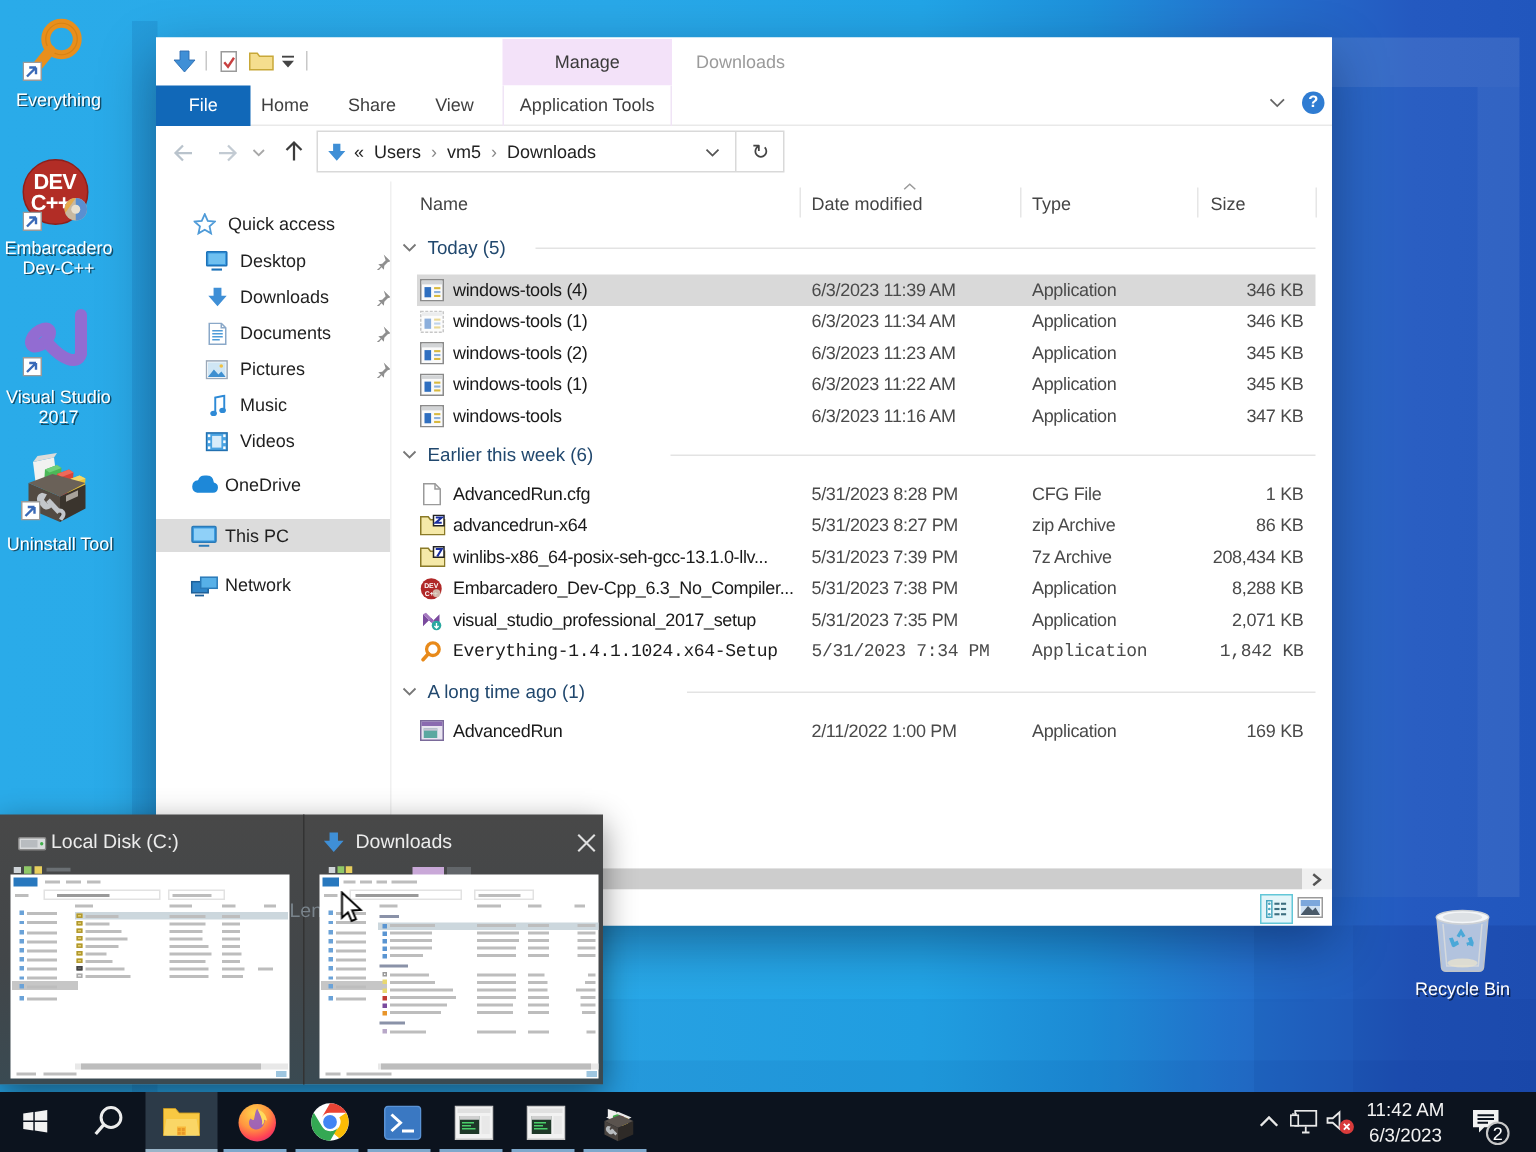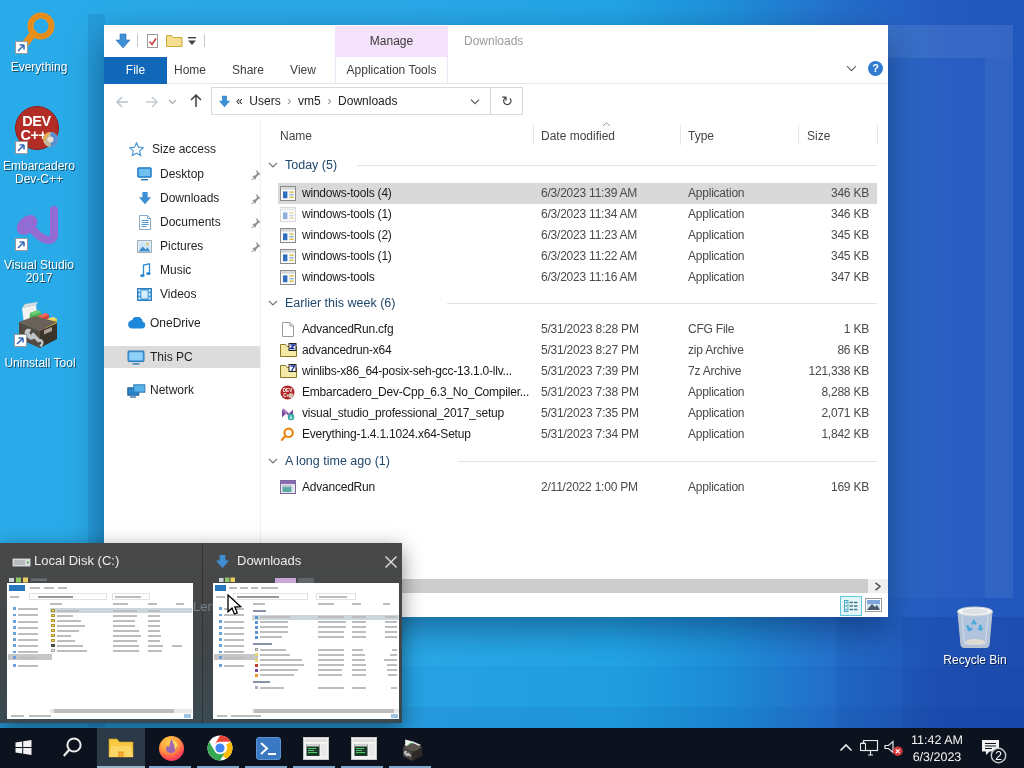--- a/index.html
+++ b/index.html
@@ -199,21 +199,21 @@
         </svg>
       <div class="abs" style="left:278px;top:0px;width:1px;height:26px;background:#d9d9d9"></div>
       <div class="abs" style="left:285px;top:3px;width:20px;height:20px;color:#444;font-size:14px;text-align:center;line-height:20px;">↻</div>
     </div>
   </div>
 
   <div class="abs" id="nav" style="left:0;top:96px;width:156px;height:458px;background:#fff;font-size:12px;color:#1f1f1f;">
     <svg class="abs" style="left:25px;top:21px" width="15" height="15" viewBox="0 0 15 15">
         <path d="M7.5 0.8l2 4.4 4.8 0.5-3.6 3.2 1 4.7-4.2-2.4-4.2 2.4 1-4.7L0.7 5.7l4.8-0.5z" fill="none" stroke="#4f9bd8" stroke-width="1.2"></path>
       </svg>
-    <div class="abs" style="left:48px;top:18px;line-height:21px;">Size access</div>
+    <div class="abs" style="left:48px;top:18px;line-height:21px;">Quick access</div>
     <svg class="abs" style="left:33px;top:46px" width="15" height="14" viewBox="0 0 15 14">
         <rect x="0.8" y="0.8" width="13.4" height="9.4" rx="0.5" fill="#3a9ae0" stroke="#1d72b8"></rect>
         <rect x="2" y="2" width="11" height="7" fill="#6fc0f0"></rect>
         <rect x="4" y="12" width="7" height="1.4" fill="#1d72b8"></rect>
       </svg>
     <div class="abs" style="left:56px;top:43px;line-height:21px;">Desktop</div>
     <svg class="abs" style="left:34px;top:70px" width="14" height="14" viewBox="0 0 16 16">
         <path d="M5 1h6v6h4L8 15 1 7h4z" fill="#3f8fd6"></path>
       </svg>
     <div class="abs" style="left:56px;top:67px;line-height:21px;">Downloads</div>
@@ -415,21 +415,21 @@
     </div>
     <div class="row" style="top:240px;">
       <svg class="ric" width="17" height="14" viewBox="0 0 17 14">
           <path d="M0.5 1.5h5l1.5 2h9.5v10H0.5z" fill="#f5e9a8" stroke="#8a7a28"></path>
           <rect x="9" y="0.5" width="7" height="7" fill="#fff" stroke="#222"></rect>
           <path d="M10.5 2h4l-3 5" stroke="#1a2f9e" stroke-width="1.4" fill="none"></path>
         </svg>
       <div class="rn">winlibs-x86_64-posix-seh-gcc-13.1.0-llv...</div>
         <div class="rd">5/31/2023 7:39 PM</div>
         <div class="rt">7z Archive</div>
-        <div class="rs">121,338 KB</div>
+        <div class="rs">208,434 KB</div>
     </div>
     <div class="row" style="top:261px;">
       <svg class="ric" width="15" height="15" viewBox="0 0 15 15">
           <circle cx="7.5" cy="7.5" r="7" fill="#b02828"></circle>
           <text x="7.5" y="6.8" font-size="4.6" fill="#fff" text-anchor="middle" font-family="Liberation Sans" font-weight="bold">DEV</text>
           <text x="7.5" y="12" font-size="4.6" fill="#fff" text-anchor="middle" font-family="Liberation Sans" font-weight="bold">C++</text>
           <circle cx="11" cy="10.5" r="2.6" fill="#d8d0c0" opacity="0.85"></circle>
         </svg>
       <div class="rn">Embarcadero_Dev-Cpp_6.3_No_Compiler...</div>
         <div class="rd">5/31/2023 7:38 PM</div>
@@ -441,21 +441,21 @@
           <path d="M2 3.5L7.5 9 13 3.5v8L7.5 6 2 11.5z" fill="#7a4a9e"></path>
           <path d="M2 3.5l2-1 9 9-2 1z" fill="#9a6ab8" opacity="0.9"></path>
           <circle cx="11" cy="11" r="3.2" fill="#2aa8a0"></circle>
           <path d="M11 9.3v3.4M9.6 11.3l1.4 1.4 1.4-1.4" stroke="#fff" stroke-width="0.9" fill="none"></path>
         </svg>
       <div class="rn">visual_studio_professional_2017_setup</div>
         <div class="rd">5/31/2023 7:35 PM</div>
         <div class="rt">Application</div>
         <div class="rs">2,071 KB</div>
     </div>
-    <div class="row" style="top:303px;">
+    <div class="row" style="top:303px;font-family:Liberation Mono, monospace;">
       <svg class="ric" width="15" height="15" viewBox="0 0 15 15">
           <circle cx="8.6" cy="5.8" r="4.2" fill="none" stroke="#e88a1a" stroke-width="2.2"></circle>
           <path d="M5.6 8.8L2 12.8" stroke="#e88a1a" stroke-width="2.4" stroke-linecap="round"></path>
         </svg>
       <div class="rn">Everything-1.4.1.1024.x64-Setup</div>
         <div class="rd">5/31/2023 7:34 PM</div>
         <div class="rt">Application</div>
         <div class="rs">1,842 KB</div>
     </div>
 

